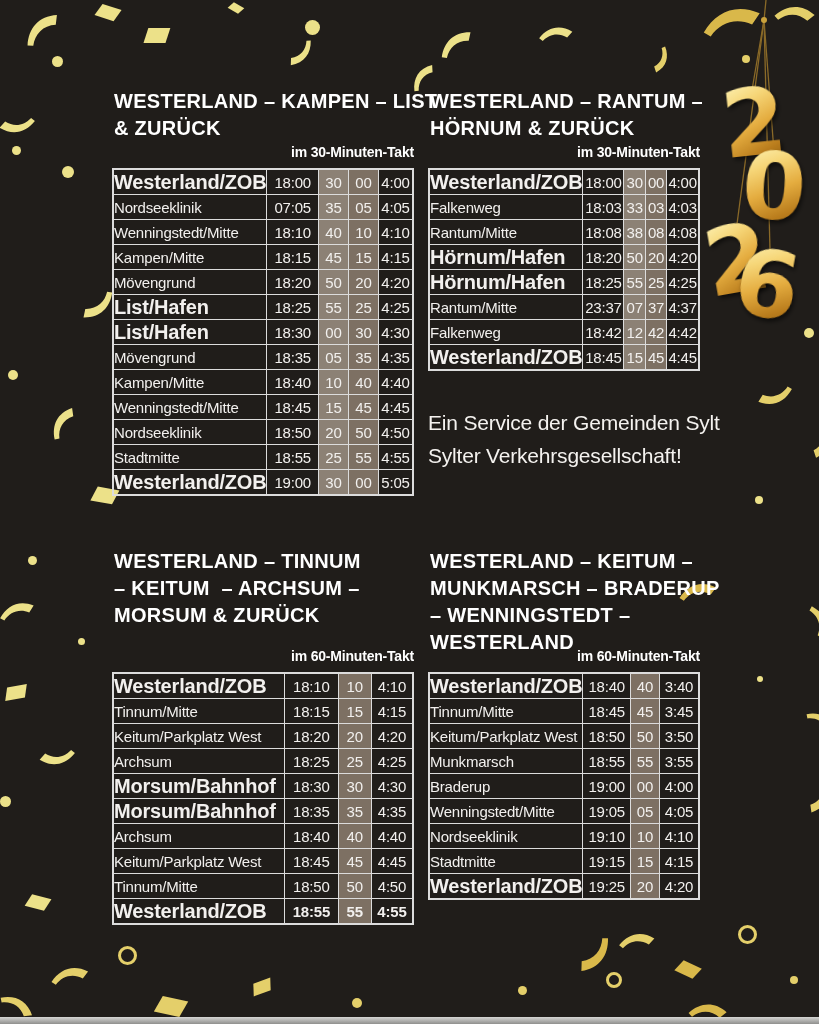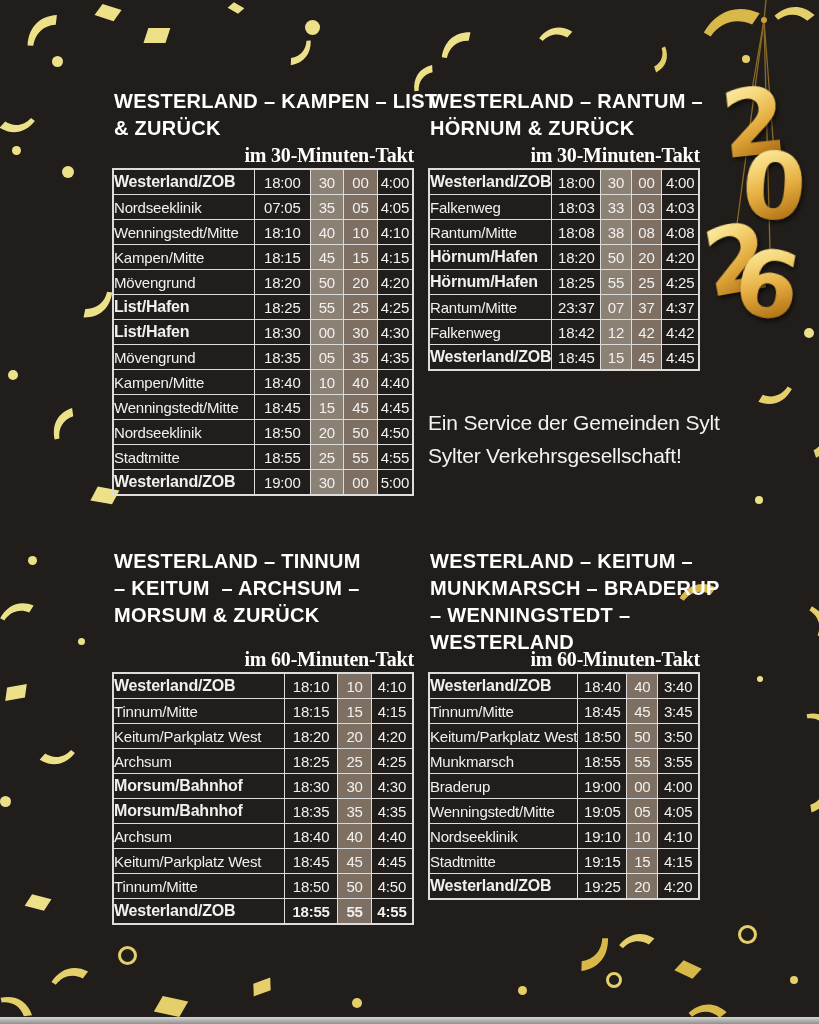--- a/index.html
+++ b/index.html
@@ -30,41 +30,40 @@
   .balloon-strings{position:absolute;left:690px;top:0;}
   
   .sec{position:absolute;}
   .sec-title{
     position:absolute;top:0;left:2px;
     font-weight:bold;font-size:20px;line-height:27px;letter-spacing:.3px;
     white-space:pre;color:var(--text,#fff);
   }
   .takt{
     position:absolute;right:0;width:100%;
-    text-align:right;font-weight:bold;font-size:20px;letter-spacing:-.2px;
+    text-align:right;font-weight:bold;font-size:14px;letter-spacing:-.2px;
     color:var(--text,#fff);
-    font-family:Liberation Serif, serif;
   }
   table.tt{
     position:absolute;left:0;
     border-collapse:collapse;table-layout:fixed;
     border:2px solid var(--tb,#dcdcdc);
   }
   table.tt td{
     border:1px solid var(--tb,#dcdcdc);
     height:24px;padding:0;
     font-size:15px;letter-spacing:-.2px;color:#f2f0ee;
     overflow:hidden;white-space:nowrap;
   }
   td.station{padding-left:7px;text-align:left;}
   td.time{text-align:center;font-size:16px;}
   td.hl-a{background:var(--hl-a,#8c8175);}
   td.hl-b{background:var(--hl-b,#7d7063);}
   td.b{font-weight:bold;color:#fff;font-size:16px;}
-  td.station.b{font-size:16px;}
+  td.station.b{font-size:20px;}
   
   .service-note{
     position:absolute;left:428px;top:406px;width:300px;
     font-size:21px;line-height:33px;letter-spacing:-.2px;color:#f4f2ef;
   }
   
   .page-edge{
     position:absolute;left:0;bottom:0;width:100%;height:7px;
     background:linear-gradient(#d6d6d4,#8f8f8d);
   }
@@ -287,21 +286,21 @@
             <td class="time">18:55</td>
             <td class="time hl-a">25</td>
             <td class="time hl-b">55</td>
             <td class="time">4:55</td>
           </tr>
           <tr>
             <td class="station b">Westerland/ZOB</td>
             <td class="time">19:00</td>
             <td class="time hl-a">30</td>
             <td class="time hl-b">00</td>
-            <td class="time">5:00</td>
+            <td class="time">5:05</td>
           </tr>
         </tbody>
       </table>
   </div>
 
   <div class="sec" style="left:428px;top:88px;width:272px;--takt-top:56px;--table-top:80px;">
     <div class="sec-title"><div>WESTERLAND – RANTUM –</div><div>HÖRNUM &amp; ZURÜCK</div></div>
     <div class="takt" style="top:var(--takt-top);">im 30-Minuten-Takt</div>
     <table class="tt" style="top:var(--table-top);">
         <colgroup>

